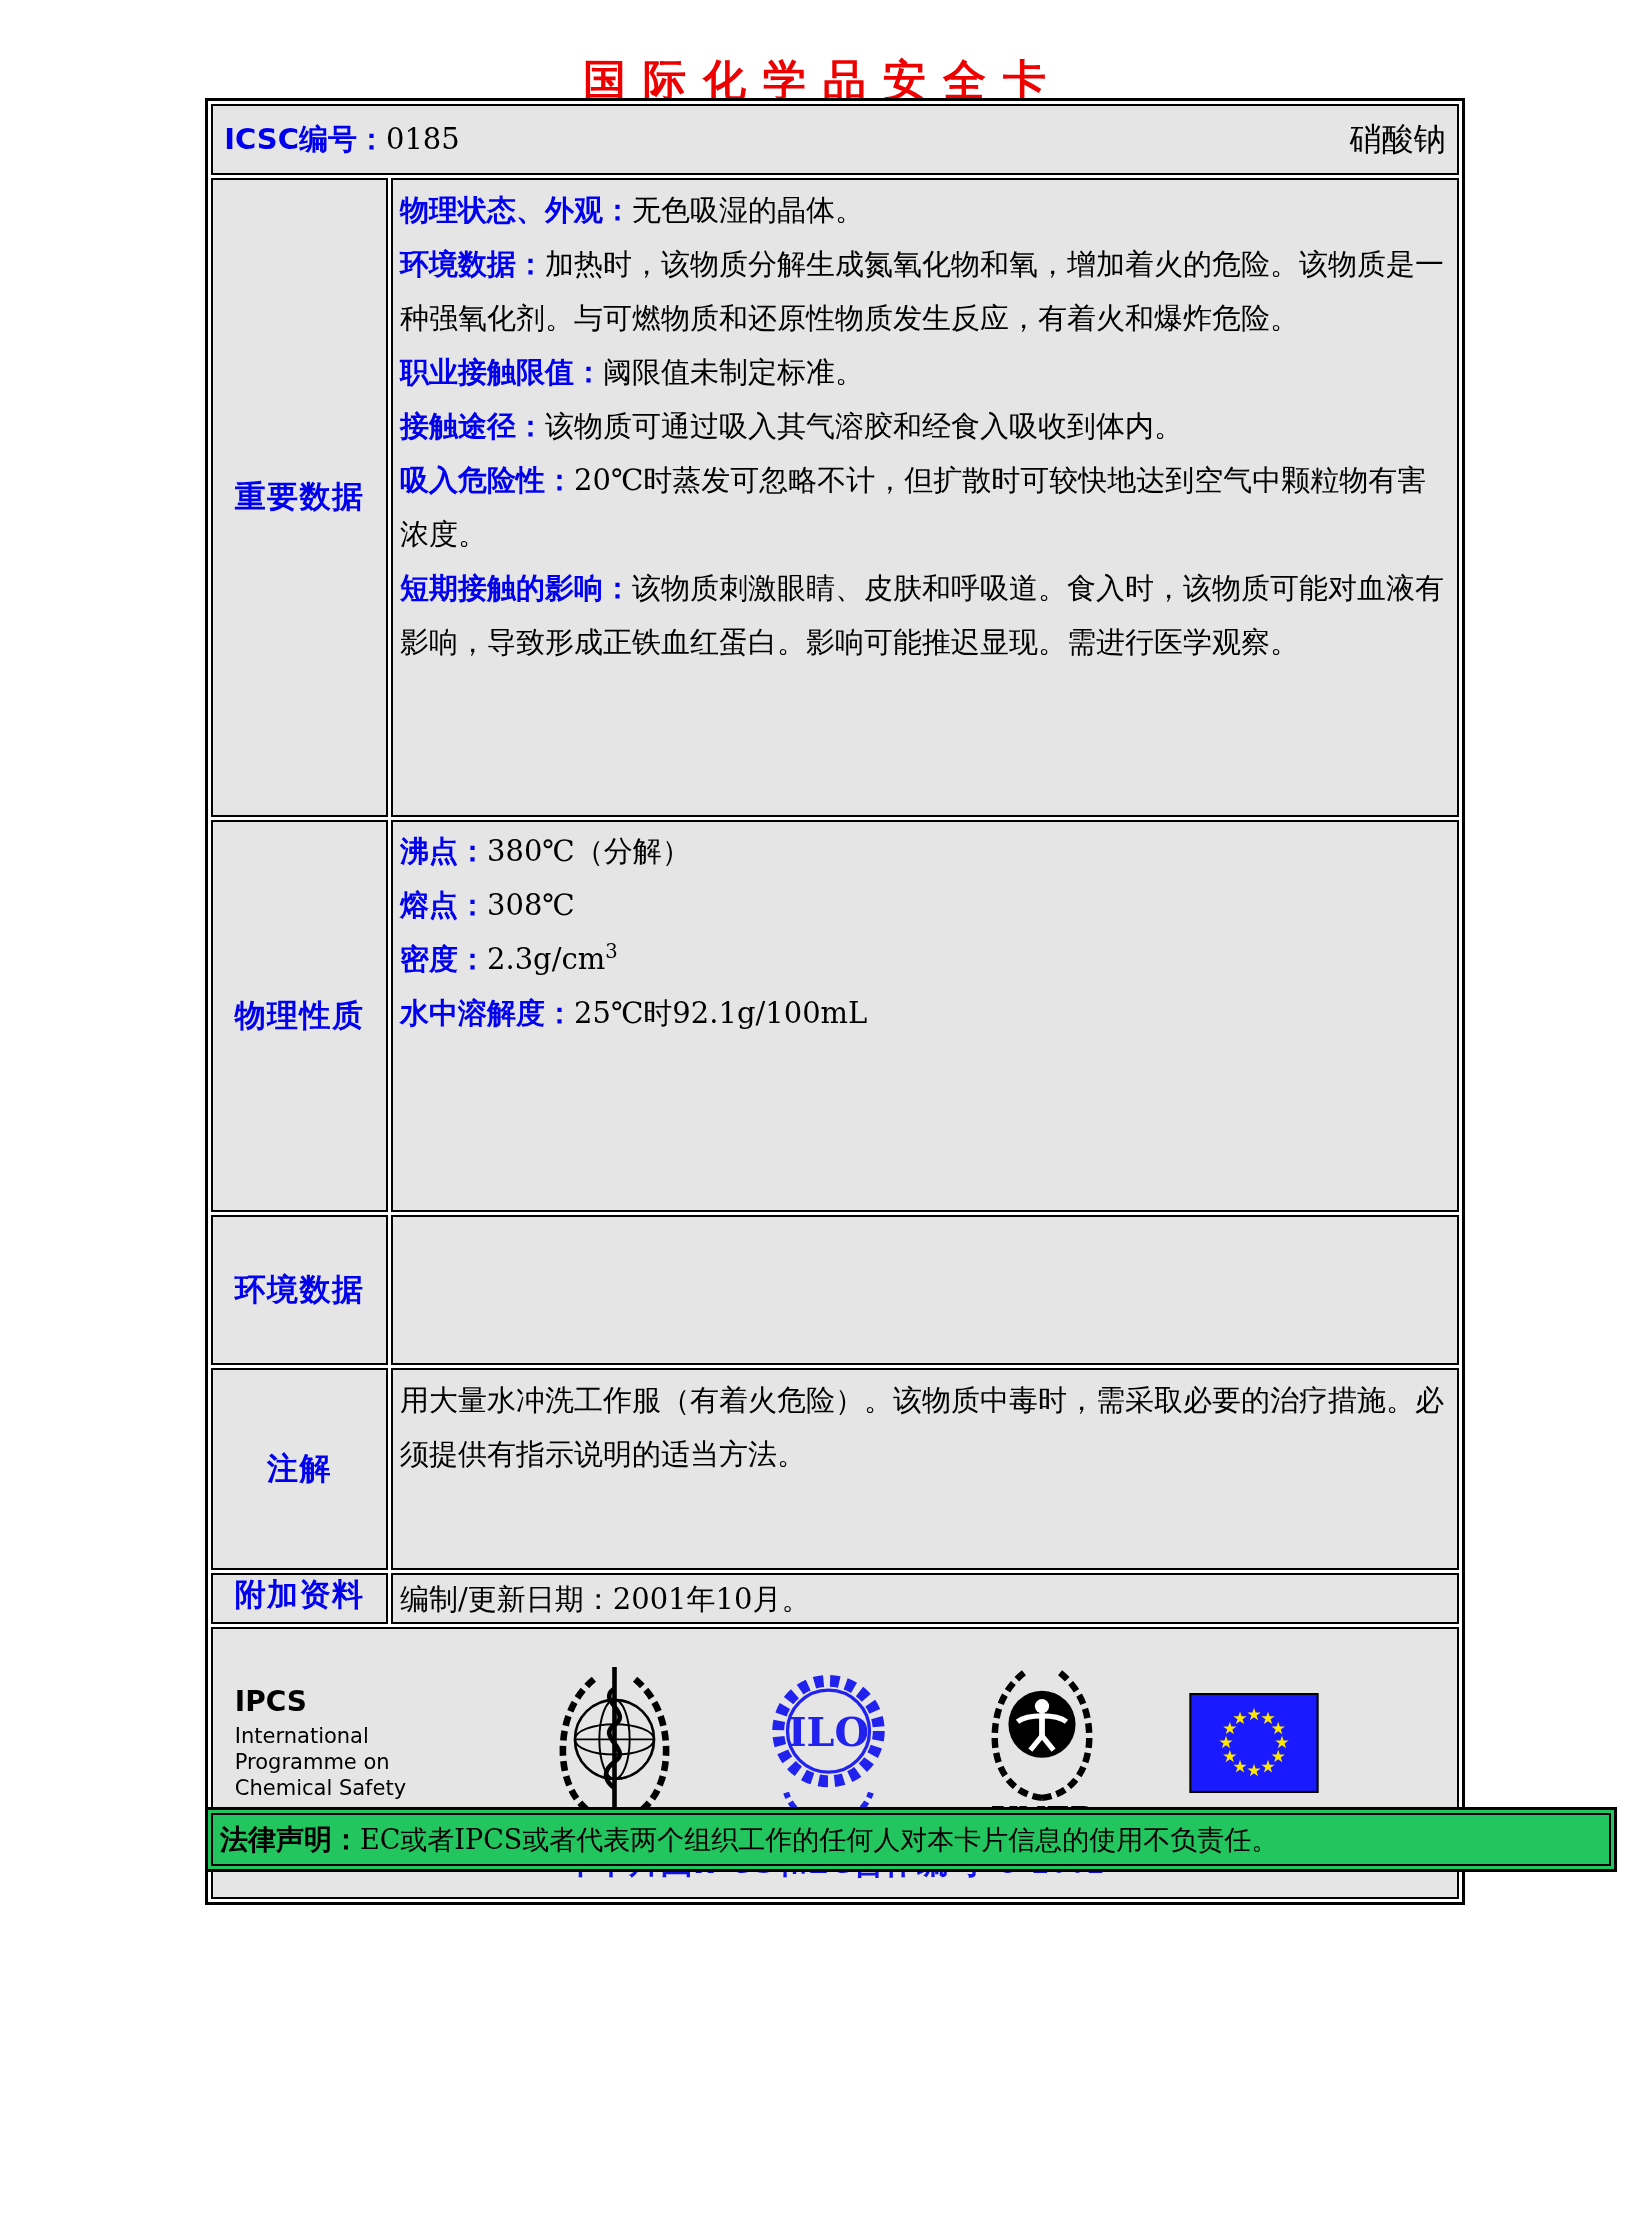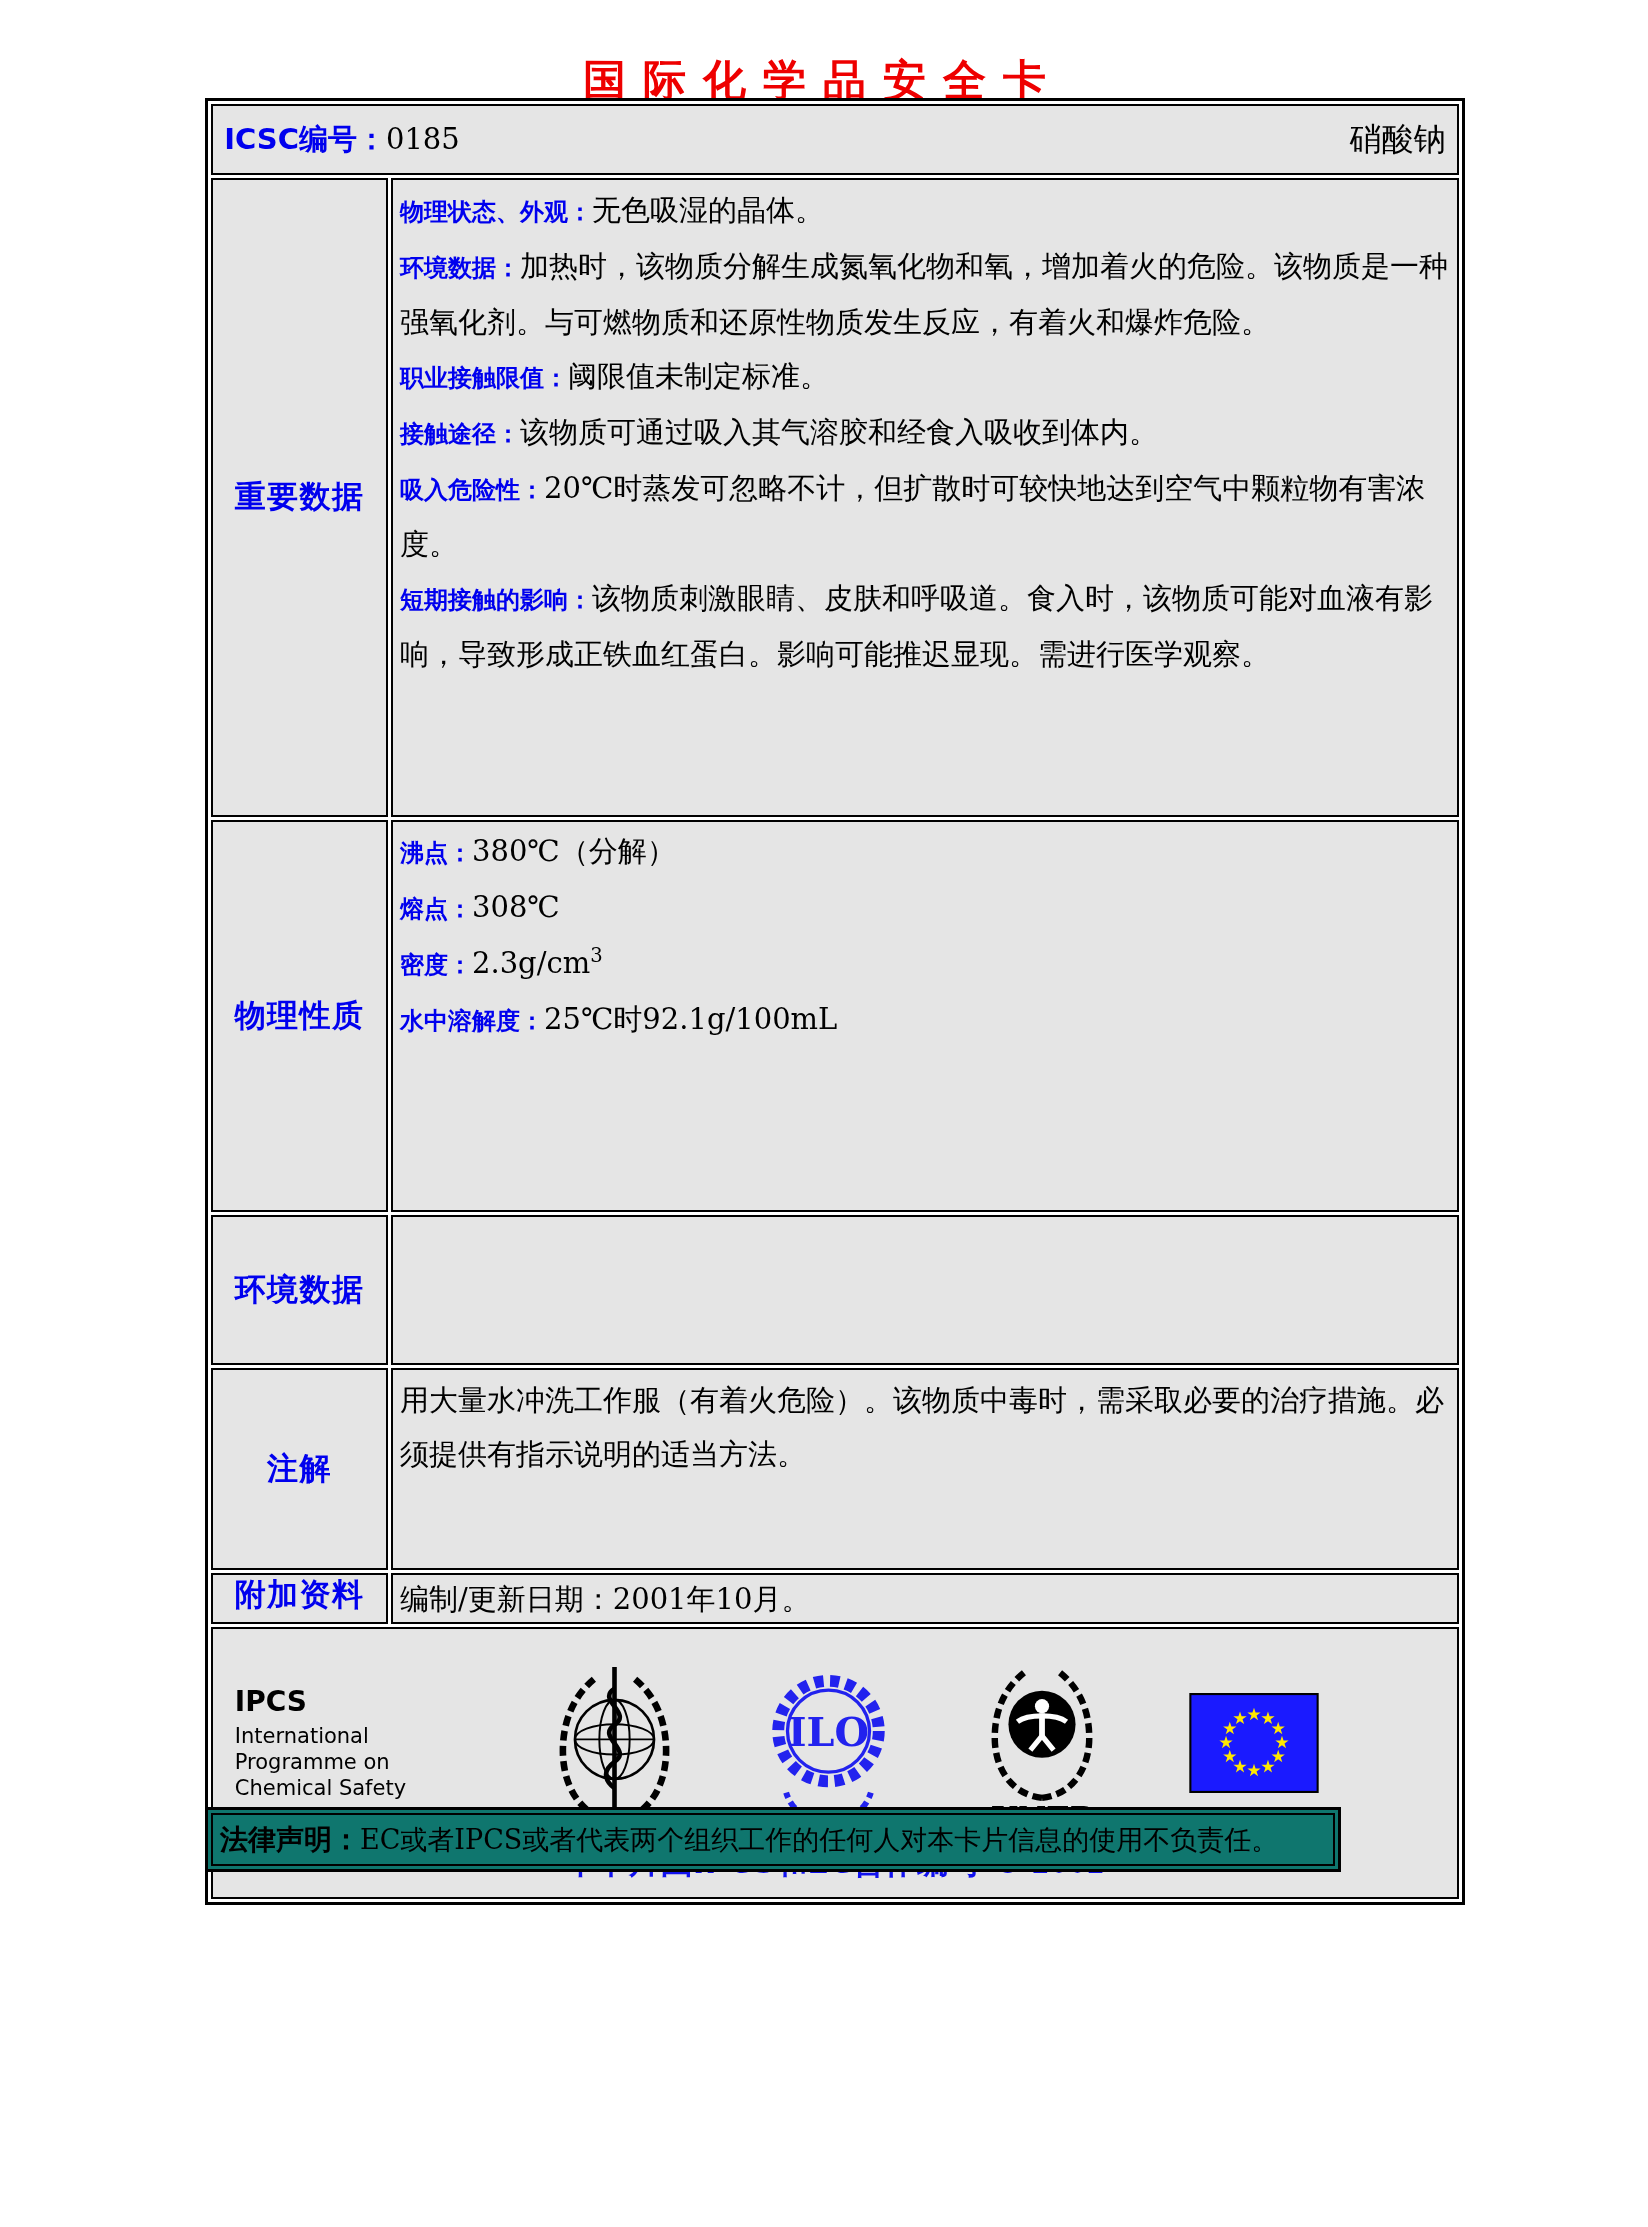--- a/index.html
+++ b/index.html
@@ -59,21 +59,21 @@
     letter-spacing: 1.4px;
   }
 
   
   td.content-cell {
     vertical-align: top;
     padding: 2.8px 7px 2.8px 7px;
     font-size: 29px;
     line-height: 54px;
   }
-  .fld { font-size: 24px; }
+  .fld { font-size: 29px; }
   .val { color: #000; }
   sup.d-sup { font-size: 19.6px; line-height: 0; }
 
   td.h-important { height: 629px; }
   td.h-physical  { height: 383px; margin-top: 8px; }
   td.h-env       { height: 140px; }
   td.h-notes     { height: 193px; }
   td.h-add       { height: 41px; vertical-align: middle; line-height: 36px; }
   td.h-logos     { height: 181px; vertical-align: top; padding: 12px; }
 
@@ -94,26 +94,26 @@
   .caption-main {
     font-family: "DejaVu Sans", sans-serif;
     font-weight: bold;
     font-size: 32px;
   }
   .caption-year { font-family: "DejaVu Serif", serif; font-size: 29px; margin-left: 12.6px; }
 
   
   table.legal {
     position: absolute; left: 205px; top: 1807px;
-    width: 1136px;
+    width: 1412px;
     table-layout: fixed;
     border-collapse: separate;
     border-spacing: 3.5px;
     border: 3.5px solid #000;
-    background: #0f766e;
+    background: #22c55e;
   }
   table.legal td {
     border: 2.1px solid #000;
     height: 49px;
     vertical-align: middle;
     padding: 0 7px;
     font-size: 27px;
   }
   .legal-label {
     color: #000;

